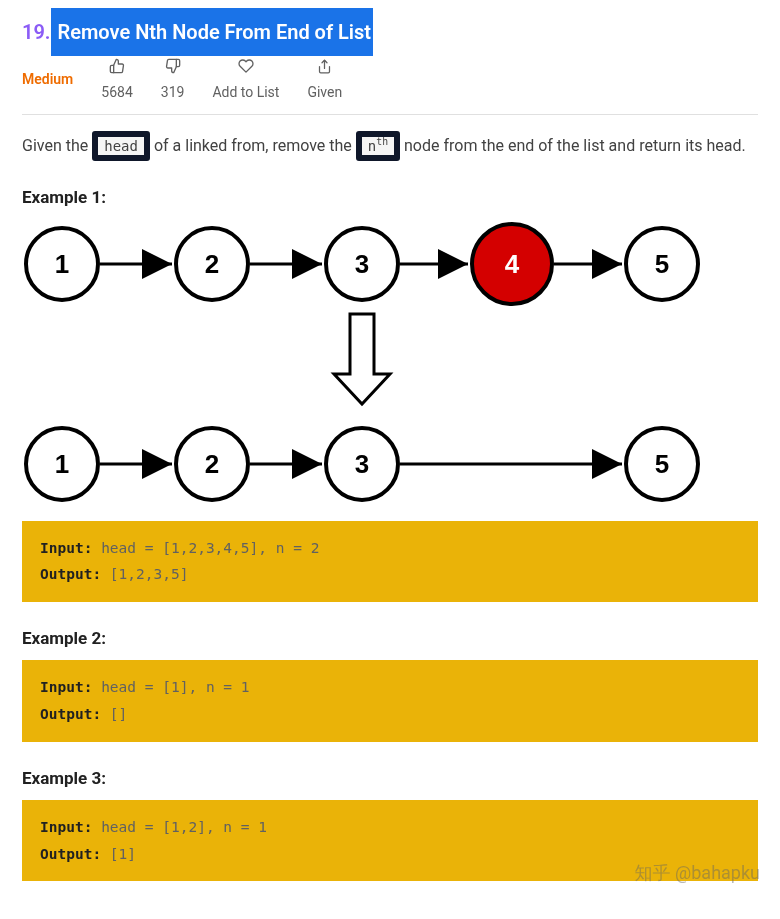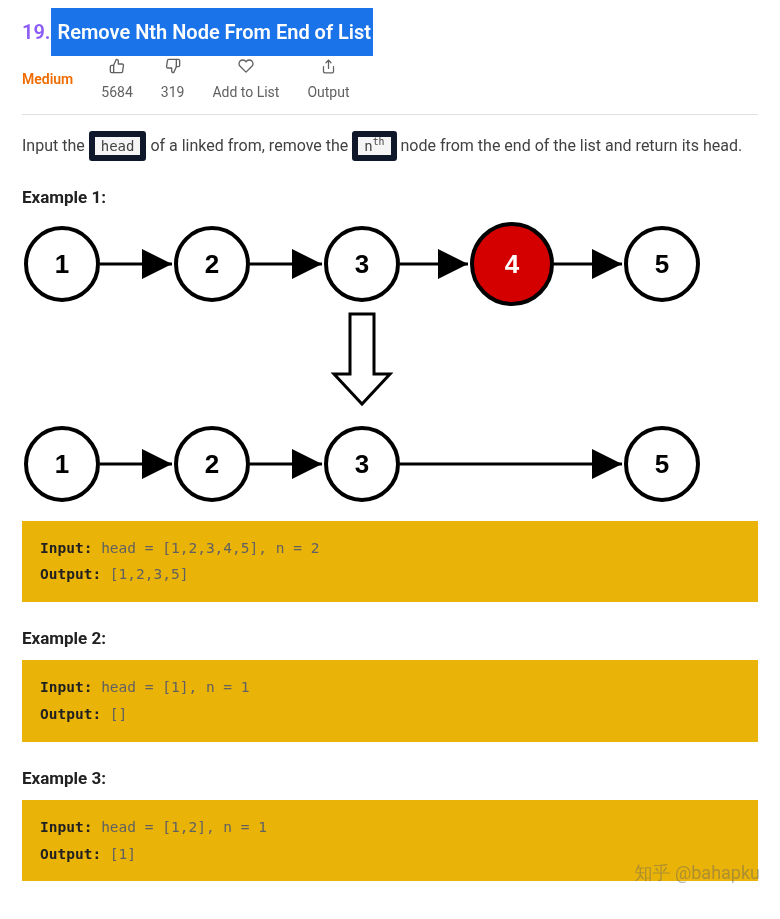--- a/index.html
+++ b/index.html
@@ -118,26 +118,26 @@
   </span>
 
   <span class="meta-item">
     <span class="icon">
       <svg width="15" height="15" viewBox="0 0 24 24" fill="none" stroke="#616161" stroke-width="2" stroke-linecap="round" stroke-linejoin="round">
           <path d="M4 12v8a2 2 0 0 0 2 2h12a2 2 0 0 0 2-2v-8"></path>
           <polyline points="16 6 12 2 8 6"></polyline>
           <line x1="12" y1="2" x2="12" y2="15"></line>
         </svg>
     </span>
-    <span>Output</span>
+    <span>Given</span>
   </span>
 </div>
 
 <p class="desc">
-  <span>Input the </span><code class="inline">head</code><span> of a linked from, remove the </span><code class="inline"><span>n</span><sup>th</sup></code><span> node from the end of the list and return its head.</span>
+  <span>Given the </span><code class="inline">head</code><span> of a linked from, remove the </span><code class="inline"><span>n</span><sup>th</sup></code><span> node from the end of the list and return its head.</span>
 </p>
 
 <div class="example-label">Example 1:</div>
 
 <div class="diagram">
 <svg width="690" height="290" viewBox="0 0 690 290">
   <defs>
     <marker id="arr" markerWidth="12" markerHeight="12" refX="10" refY="5" orient="auto">
       <path d="M0,0 L10,5 L0,10 z" fill="#000"></path>
     </marker>

